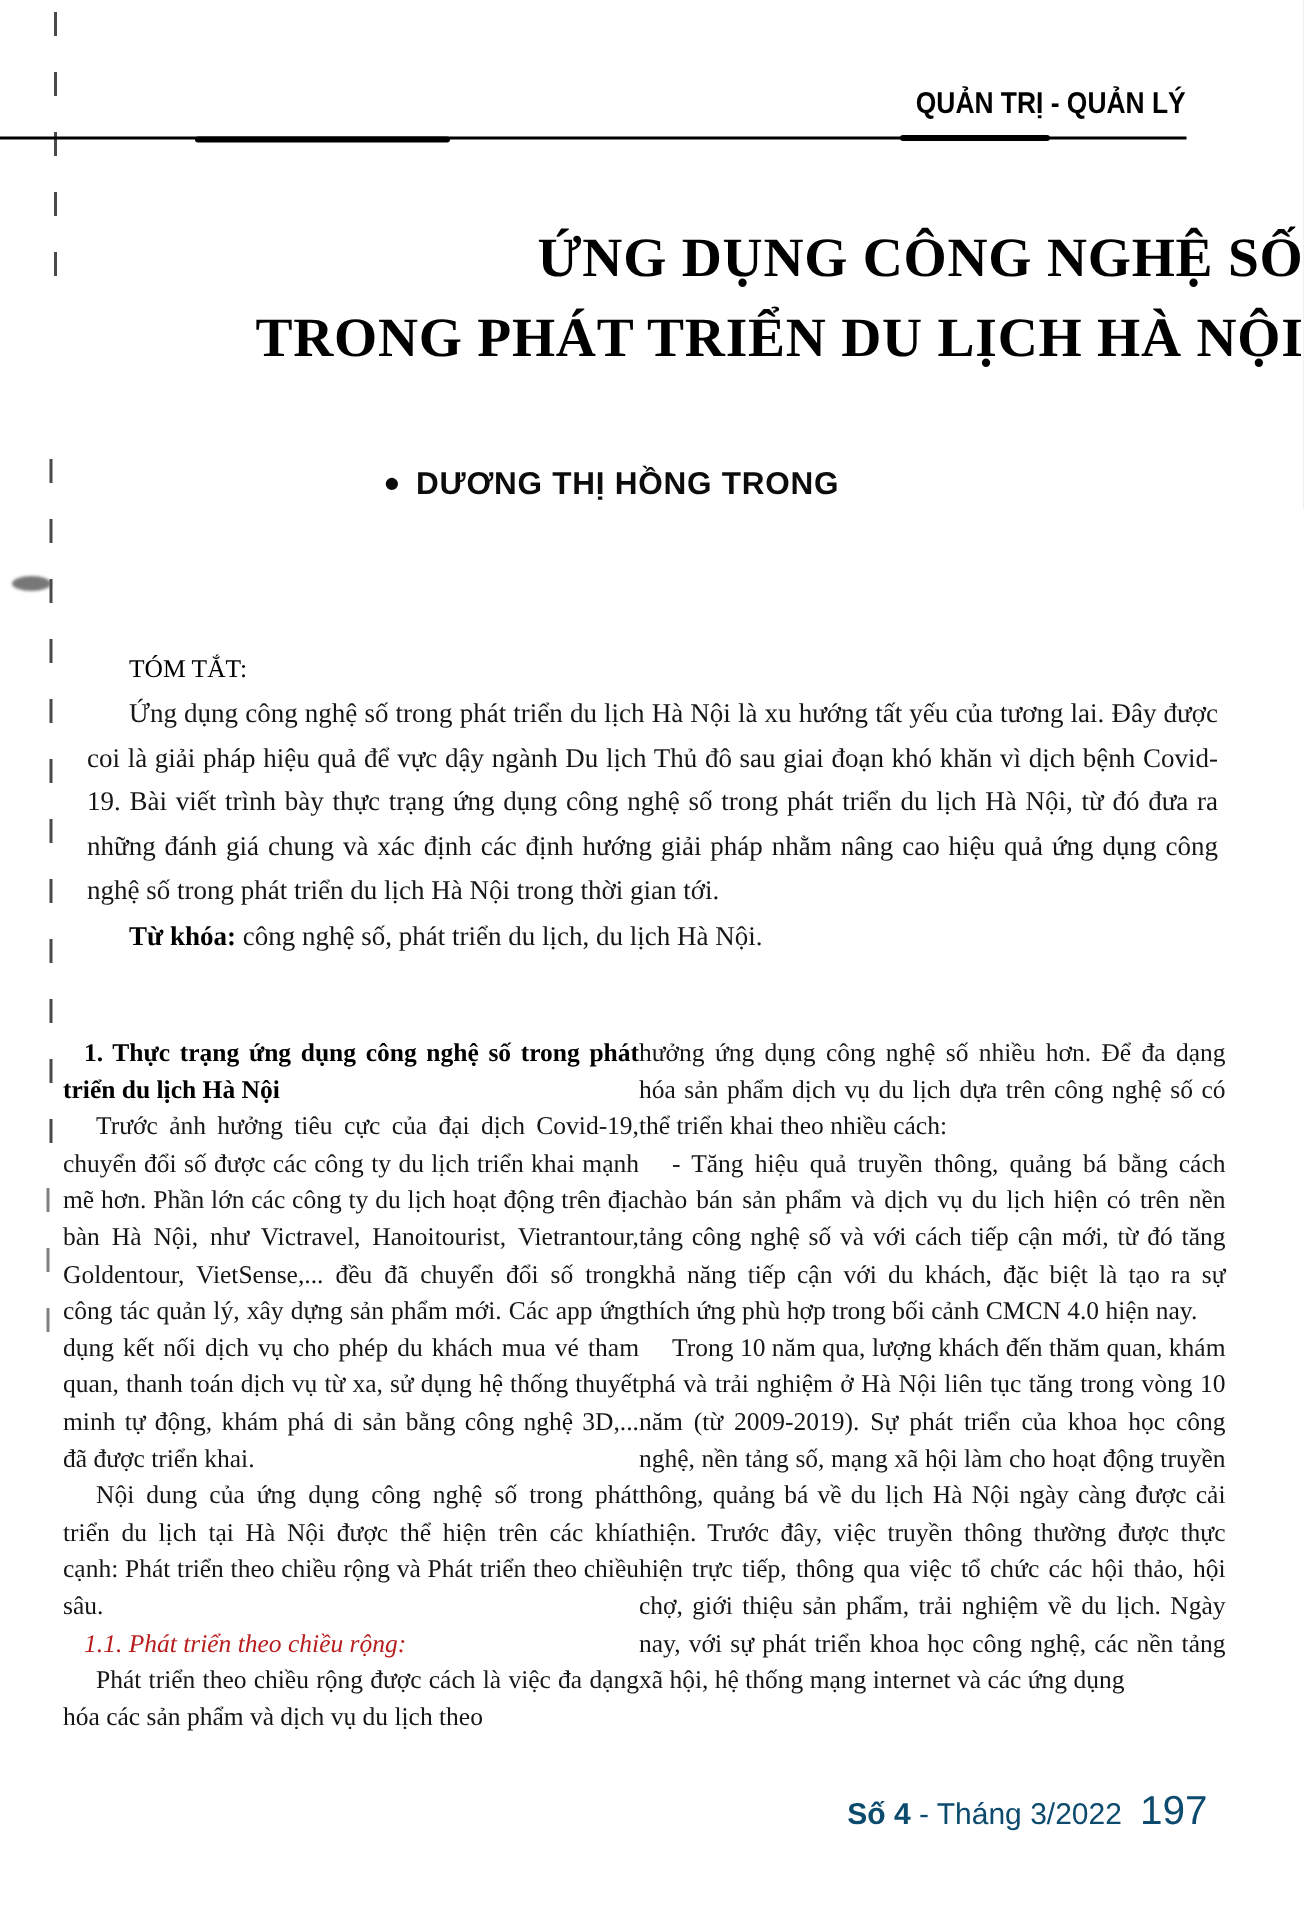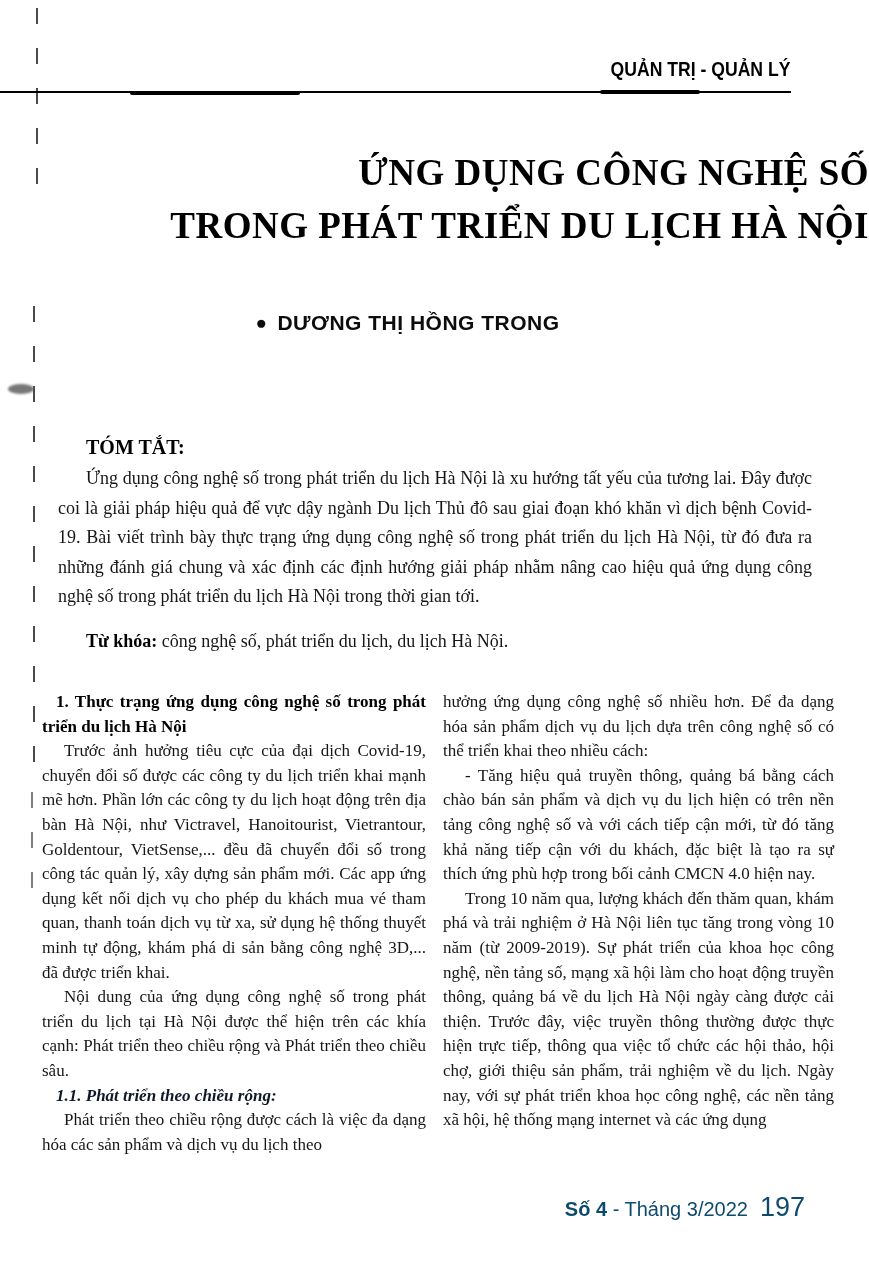--- a/index.html
+++ b/index.html
@@ -47,41 +47,41 @@
   .author-line {
     position:absolute; top:311px; left:-27px; width:100%;
     text-align:center; font-family:"Liberation Sans", sans-serif;
     font-weight:bold; font-size:21px; color:#0c0c0c; letter-spacing:.5px;
     white-space:nowrap;
   }
   .author-line .bullet { font-size:19px; margin-right:10px; position:relative; top:-1px; }
 
   
   .abstract { position:absolute; top:436px; left:58px; width:754px; }
-  .abstract-heading { font-weight:bold; font-size:20px; color:#000; text-indent:28px; }
+  .abstract-heading { font-weight:normal; font-size:17px; color:#000; text-indent:28px; }
   .abstract-body {
     margin-top:5px; font-size:18px; line-height:29.5px;
     text-align:justify; text-indent:28px;
   }
-  .abstract-keywords { margin-top:15px; font-size:18px; line-height:29.5px; text-indent:28px; }
+  .abstract-keywords { margin-top:1px; font-size:18px; line-height:29.5px; text-indent:28px; }
   .abstract-keywords b { color:#000; }
 
   
   .body-columns {
     position:absolute; top:690px; left:42px; width:792px;
-    display:flex; gap:17px;
+    display:flex; 
     font-size:17px; line-height:24.6px; text-align:justify;
   }
   .col { flex:1; }
   .col-left  { max-width:384px; }
   .col-right { max-width:391px; }
   .body-columns p { margin:0; }
   .indent { text-indent:22px; }
   .section-heading { font-weight:bold; color:#000; text-indent:14px; }
-  .sub-heading { font-weight:bold; font-style:italic; color:#0f172a; text-indent:14px; }
+  .sub-heading { font-weight:normal; font-style:italic; color:#b91c1c; text-indent:14px; }
 
   
   .page-footer {
     position:absolute; top:1192px; right:64px;
     font-family:"Liberation Sans", sans-serif; font-size:20px; color:#0c4a6e;
     white-space:nowrap;
   }
   .page-footer .issue { font-weight:bold; }
   .page-footer .page-num { font-size:27px; margin-left:12px; font-weight:400; }
 </style>

